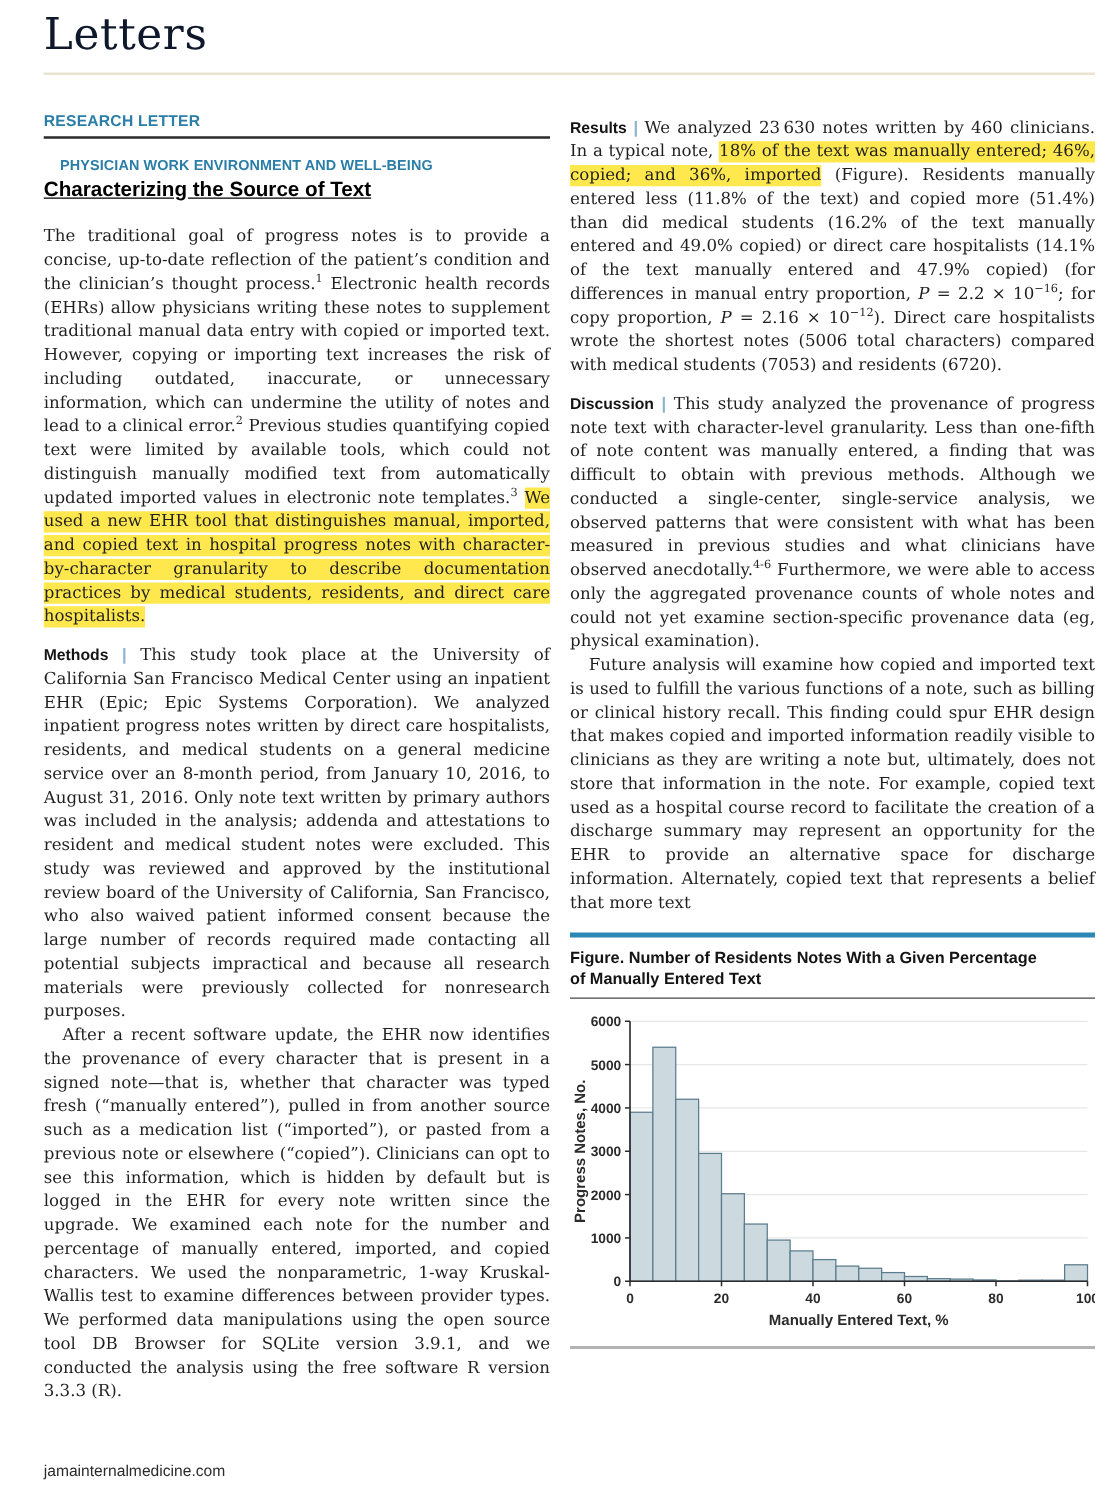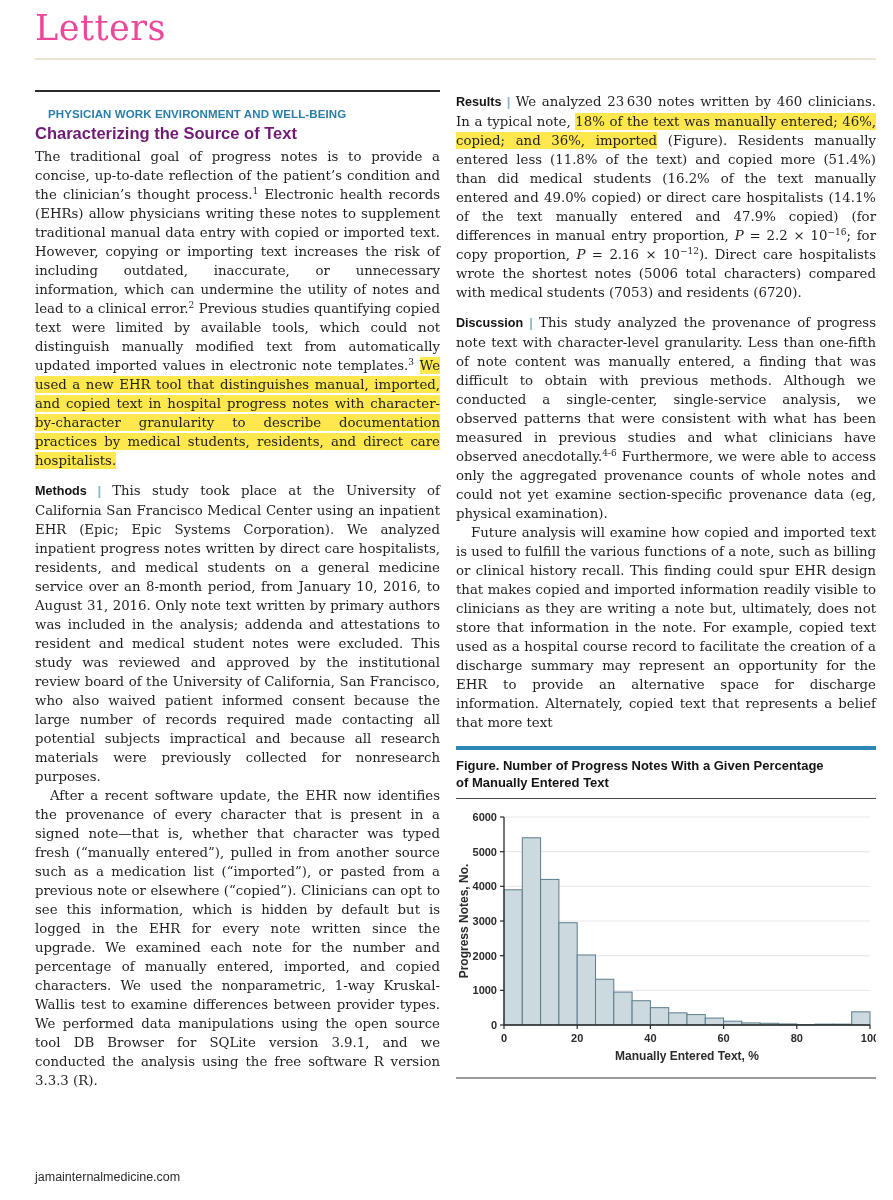--- a/index.html
+++ b/index.html
@@ -11,42 +11,42 @@
     color:#1f1f1f;
     overflow:hidden;
     box-sizing:border-box;
     padding:6px 17px 0 35px;
   }
   .masthead h1{
     font-family:"DejaVu Serif", serif;
     font-weight:normal;
     font-size:35px;
     margin:2px 0 10px 0;
-    color:#ec4899;
+    color:#0f172a;
     letter-spacing:0.5px;
   }
   .masthead-rule{height:2px;background:#e9e3cf;margin:0 0 30px 0;}
   .columns{display:flex;gap:16px;}
   .col-left{width:405px;flex:none;}
   .col-right{width:420px;flex:none;}
   .kicker{
     font-family:"Liberation Sans", sans-serif;
     font-weight:bold;font-size:12.5px;color:#2a7ea7;
     letter-spacing:0.2px;padding-bottom:5px;
   }
   .kicker-rule{height:2px;background:#2b2b2b;margin-bottom:16px;}
   .category{
     font-family:"Liberation Sans", sans-serif;
     font-weight:bold;font-size:11.5px;color:#2a7ea7;
     margin-bottom:4px;letter-spacing:0.1px;margin-left:13px;
   }
   .article-title{
     font-family:"Liberation Sans", sans-serif;
     font-weight:bold;font-size:16.5px;line-height:19px;
-    color:#701a75;margin:0 0 4px 0;
+    color:#000000;margin:0 0 18px 0;text-decoration:underline;
   }
   .paragraphs p.body-para{
     font-size:13.3px;line-height:19px;
     text-align:justify;
     margin:11px 0 0 0;
   }
   .paragraphs p.body-para:first-child{margin-top:2px;}
   .paragraphs p.body-para.indent{margin-top:0;text-indent:15px;}
   .seg-lead{
     font-family:"Liberation Sans", sans-serif;
@@ -86,40 +86,41 @@
 <div class="page">
 
   <div class="masthead">
     <h1>Letters</h1>
   </div>
   <div class="masthead-rule"></div>
 
   <div class="columns">
 
     <div class="col col-left">
+      <div class="kicker">RESEARCH LETTER</div>
       <div class="kicker-rule"></div>
       <div class="category">PHYSICIAN WORK ENVIRONMENT AND WELL-BEING</div>
       <h2 class="article-title"><span>Characterizing the Source of Text</span><br></h2>
       <div class="paragraphs">
           <p class="body-para"><span>The traditional goal of progress notes is to provide a concise, up-to-date reflection of the patient’s condition and the clinician’s thought process.</span><span class="seg-sup">1</span><span> Electronic health records (EHRs) allow physicians writing these notes to supplement traditional manual data entry with copied or imported text. However, copying or importing text increases the risk of including outdated, inaccurate, or unnecessary information, which can undermine the utility of notes and lead to a clinical error.</span><span class="seg-sup">2</span><span> Previous studies quantifying copied text were limited by available tools, which could not distinguish manually modified text from automatically updated imported values in electronic note templates.</span><span class="seg-sup">3</span><span> </span><span class="seg-hl">We used a new EHR tool that distinguishes manual, imported, and copied text in hospital progress notes with character-by-character granularity to describe documentation practices by medical students, residents, and direct care hospitalists.</span></p>
           <p class="body-para"><span class="seg-lead">Methods</span><span class="seg-pipe"> | </span><span>This study took place at the University of California San Francisco Medical Center using an inpatient EHR (Epic; Epic Systems Corporation). We analyzed inpatient progress notes written by direct care hospitalists, residents, and medical students on a general medicine service over an 8-month period, from January 10, 2016, to August 31, 2016. Only note text written by primary authors was included in the analysis; addenda and attestations to resident and medical student notes were excluded. This study was reviewed and approved by the institutional review board of the University of California, San Francisco, who also waived patient informed consent because the large number of records required made contacting all potential subjects impractical and because all research materials were previously collected for nonresearch purposes.</span></p>
           <p class="body-para indent"><span>After a recent software update, the EHR now identifies the provenance of every character that is present in a signed note—that is, whether that character was typed fresh (“manually entered”), pulled in from another source such as a medication list (“imported”), or pasted from a previous note or elsewhere (“copied”). Clinicians can opt to see this information, which is hidden by default but is logged in the EHR for every note written since the upgrade. We examined each note for the number and percentage of manually entered, imported, and copied characters. We used the nonparametric, 1-way Kruskal-Wallis test to examine differences between provider types. We performed data manipulations using the open source tool DB Browser for SQLite version 3.9.1, and we conducted the analysis using the free software R version 3.3.3 (R).</span></p>
         </div>
     </div>
 
     <div class="col col-right">
       <div class="paragraphs">
           <p class="body-para"><span class="seg-lead">Results</span><span class="seg-pipe"> | </span><span>We analyzed 23 630 notes written by 460 clinicians. In a typical note, </span><span class="seg-hl">18% of the text was manually entered; 46%, copied; and 36%, imported</span><span> (Figure). Residents manually entered less (11.8% of the text) and copied more (51.4%) than did medical students (16.2% of the text manually entered and 49.0% copied) or direct care hospitalists (14.1% of the text manually entered and 47.9% copied) (for differences in manual entry proportion, </span><span class="seg-i">P</span><span> = 2.2 × 10</span><span class="seg-sup">−16</span><span>; for copy proportion, </span><span class="seg-i">P</span><span> = 2.16 × 10</span><span class="seg-sup">−12</span><span>). Direct care hospitalists wrote the shortest notes (5006 total characters) compared with medical students (7053) and residents (6720).</span></p>
           <p class="body-para"><span class="seg-lead">Discussion</span><span class="seg-pipe"> | </span><span>This study analyzed the provenance of progress note text with character-level granularity. Less than one-fifth of note content was manually entered, a finding that was difficult to obtain with previous methods. Although we conducted a single-center, single-service analysis, we observed patterns that were consistent with what has been measured in previous studies and what clinicians have observed anecdotally.</span><span class="seg-sup">4-6</span><span> Furthermore, we were able to access only the aggregated provenance counts of whole notes and could not yet examine section-specific provenance data (eg, physical examination).</span></p>
           <p class="body-para indent"><span>Future analysis will examine how copied and imported text is used to fulfill the various functions of a note, such as billing or clinical history recall. This finding could spur EHR design that makes copied and imported information readily visible to clinicians as they are writing a note but, ultimately, does not store that information in the note. For example, copied text used as a hospital course record to facilitate the creation of a discharge summary may represent an opportunity for the EHR to provide an alternative space for discharge information. Alternately, copied text that represents a belief that more text</span></p>
         </div>
 
       <div class="figure-box">
         <div class="figure-topbar"></div>
-        <div class="figure-title"><span>Figure. Number of Progress Notes With a Given Percentage</span><br><span>of Manually Entered Text</span></div>
+        <div class="figure-title"><span>Figure. Number of Residents Notes With a Given Percentage</span><br><span>of Manually Entered Text</span></div>
         <div class="figure-rule"></div>
         <div class="chart-wrap" id="chart"><svg width="420" height="262" viewBox="0 0 420 262">
               <line x1="48" y1="183.33333333333334" x2="414" y2="183.33333333333334" stroke="#e7e7e7" stroke-width="1"></line>
               <line x1="48" y1="148.66666666666669" x2="414" y2="148.66666666666669" stroke="#e7e7e7" stroke-width="1"></line>
               <line x1="48" y1="114" x2="414" y2="114" stroke="#e7e7e7" stroke-width="1"></line>
               <line x1="48" y1="79.33333333333334" x2="414" y2="79.33333333333334" stroke="#e7e7e7" stroke-width="1"></line>
               <line x1="48" y1="44.66666666666666" x2="414" y2="44.66666666666666" stroke="#e7e7e7" stroke-width="1"></line>
               <line x1="48" y1="10" x2="414" y2="10" stroke="#e7e7e7" stroke-width="1"></line>
               <rect x="48" y="82.8" width="18.299999999999997" height="135.2" fill="#ccd9de" stroke="#5b7c8d" stroke-width="1"></rect>
               <rect x="66.3" y="30.799999999999997" width="18.299999999999997" height="187.2" fill="#ccd9de" stroke="#5b7c8d" stroke-width="1"></rect>

